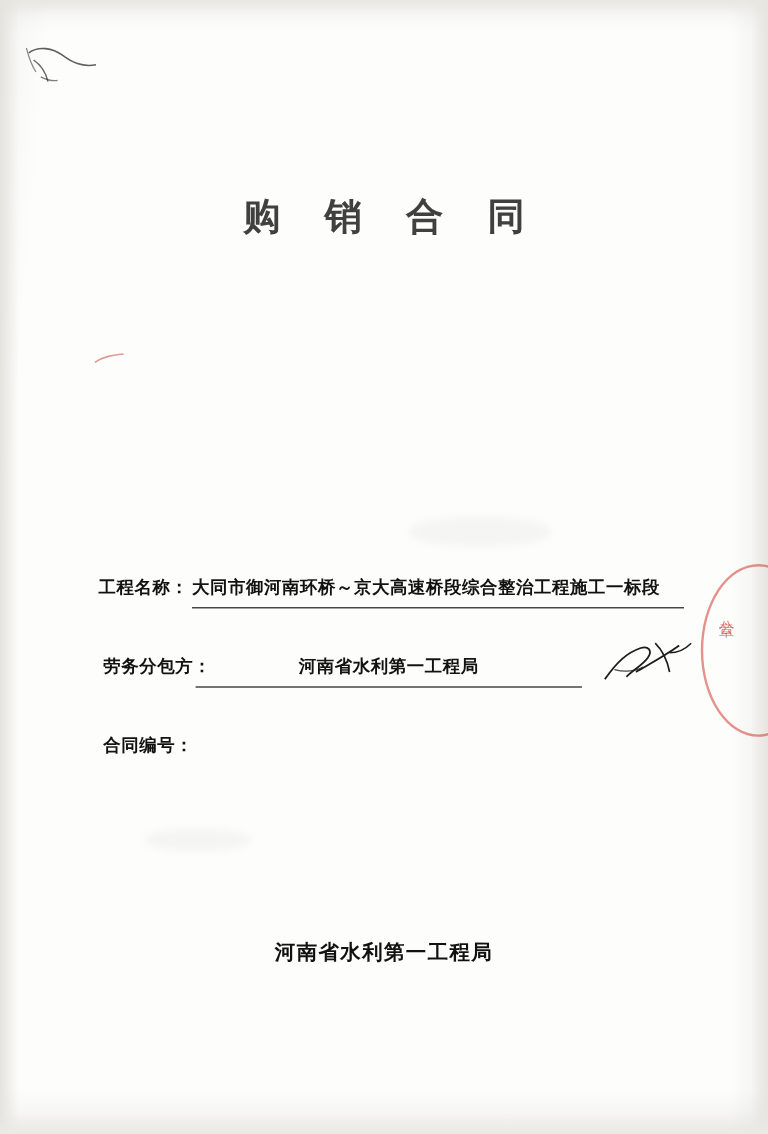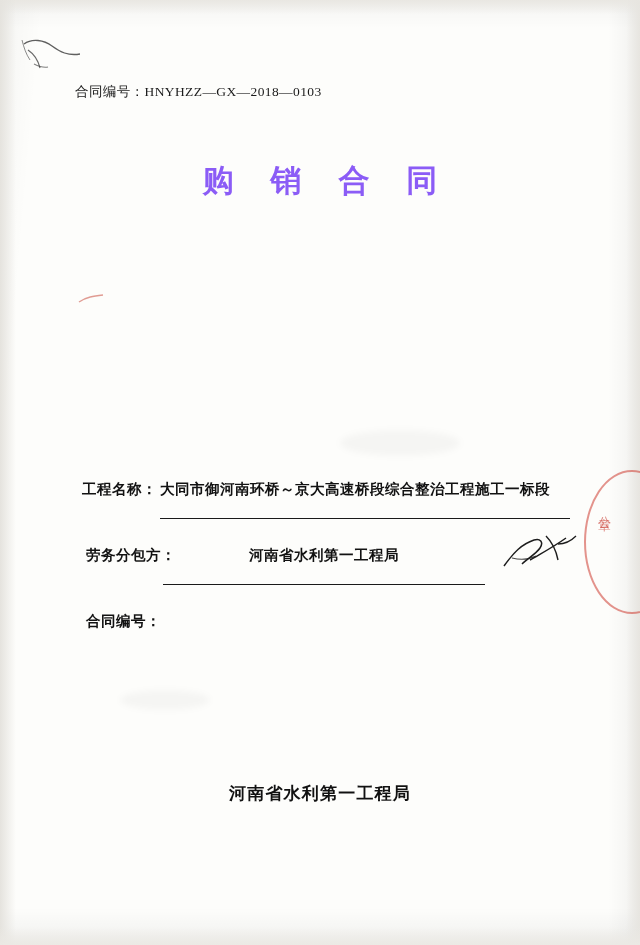--- a/index.html
+++ b/index.html
@@ -79,21 +79,21 @@
   .doc-title {
     position: absolute;
     left: 0;
     right: 0;
     top: 160px;
     text-align: center;
     font-family: "DejaVu Serif", serif;
     font-weight: bold;
     font-size: 31px;
     letter-spacing: 13px;
-    color: #8b5cf6;
+    color: #404040;
     text-indent: 13px;
   }
 
   
   .red-tick {
     position: absolute;
     left: 78px;
     top: 294px;
     width: 26px;
     height: 12px;
@@ -122,21 +122,21 @@
   .field-value {
     position: absolute;
     top: 0;
     font-family: "DejaVu Sans", sans-serif;
     font-weight: bold;
     font-size: 14.5px;
     color: #121212;
     letter-spacing: 0.5px;
     white-space: nowrap;
     border-bottom: 1.3px solid #1a1a1a;
-    padding-bottom: 19px;
+    padding-bottom: 7px;
     text-align: center;
   }
 
   .row-project .field-label { left: 82px; }
   .row-project .field-value {
     left: 160px;
     width: 410px;
     text-align: left;
   }
   .row-contractor .field-label { left: 86px; }
@@ -217,21 +217,20 @@
   <div class="smudge" style="left:340px; top:430px; width:120px; height:26px;"></div>
   <div class="smudge" style="left:120px; top:690px; width:90px; height:20px;"></div>
 
   <svg class="scribble-tl" viewBox="0 0 70 48">
     <path d="M6,10 C14,4 26,6 34,12 C42,18 50,22 62,20" stroke="#2b2b2b" stroke-width="1.3" fill="none" opacity="0.75"></path>
     <path d="M10,16 C16,20 20,26 22,34" stroke="#2b2b2b" stroke-width="1.2" fill="none" opacity="0.7"></path>
     <path d="M16,30 C20,32 25,34 30,33" stroke="#2b2b2b" stroke-width="1.1" fill="none" opacity="0.6"></path>
     <path d="M4,6 C6,14 8,20 12,26" stroke="#2b2b2b" stroke-width="1" fill="none" opacity="0.55"></path>
   </svg>
 
-  <div class="contract-no">合同编号：HNYHZZ—GX—2018—0103</div>
 
   <div class="doc-title">购 销 合 同</div>
 
   <svg class="red-tick" viewBox="0 0 26 12">
     <path d="M1,8 C8,3 16,2 25,1" stroke="#c94a3c" stroke-width="1.4" fill="none" opacity="0.55"></path>
   </svg>
 
   <div class="fields">
 
     <div class="field-row row-project">

